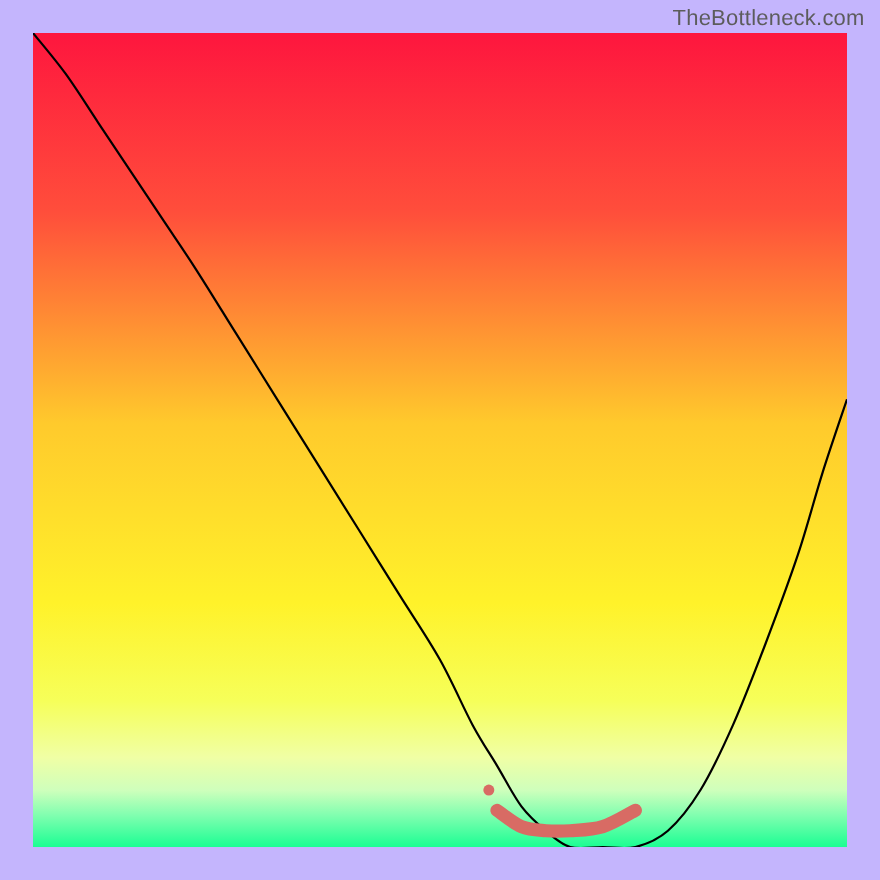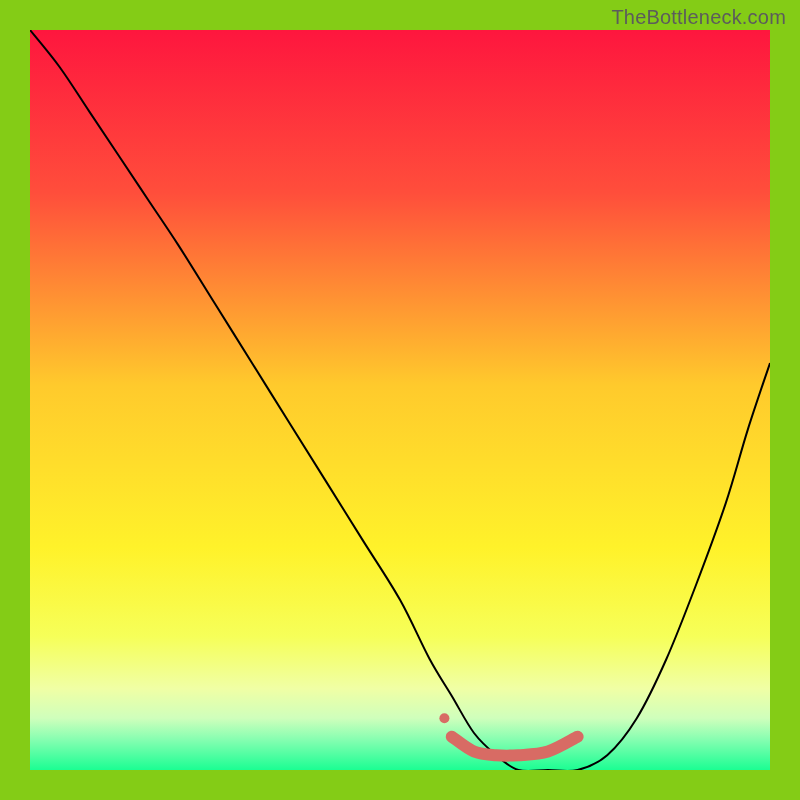--- a/index.html
+++ b/index.html
@@ -10,21 +10,21 @@
     background: #000;
     overflow: hidden;
     font-family: Arial, Helvetica, sans-serif;
   }
   .frame {
     position: absolute;
     left: 0;
     top: 0;
     width: 800px;
     height: 800px;
-    background: #84cc16;
+    background: #c4b5fd;
   }
   .plot {
     position: absolute;
     left: 30px;
     top: 30px;
     width: 740px;
     height: 740px;
     overflow: hidden;
   }
   .gradient {

